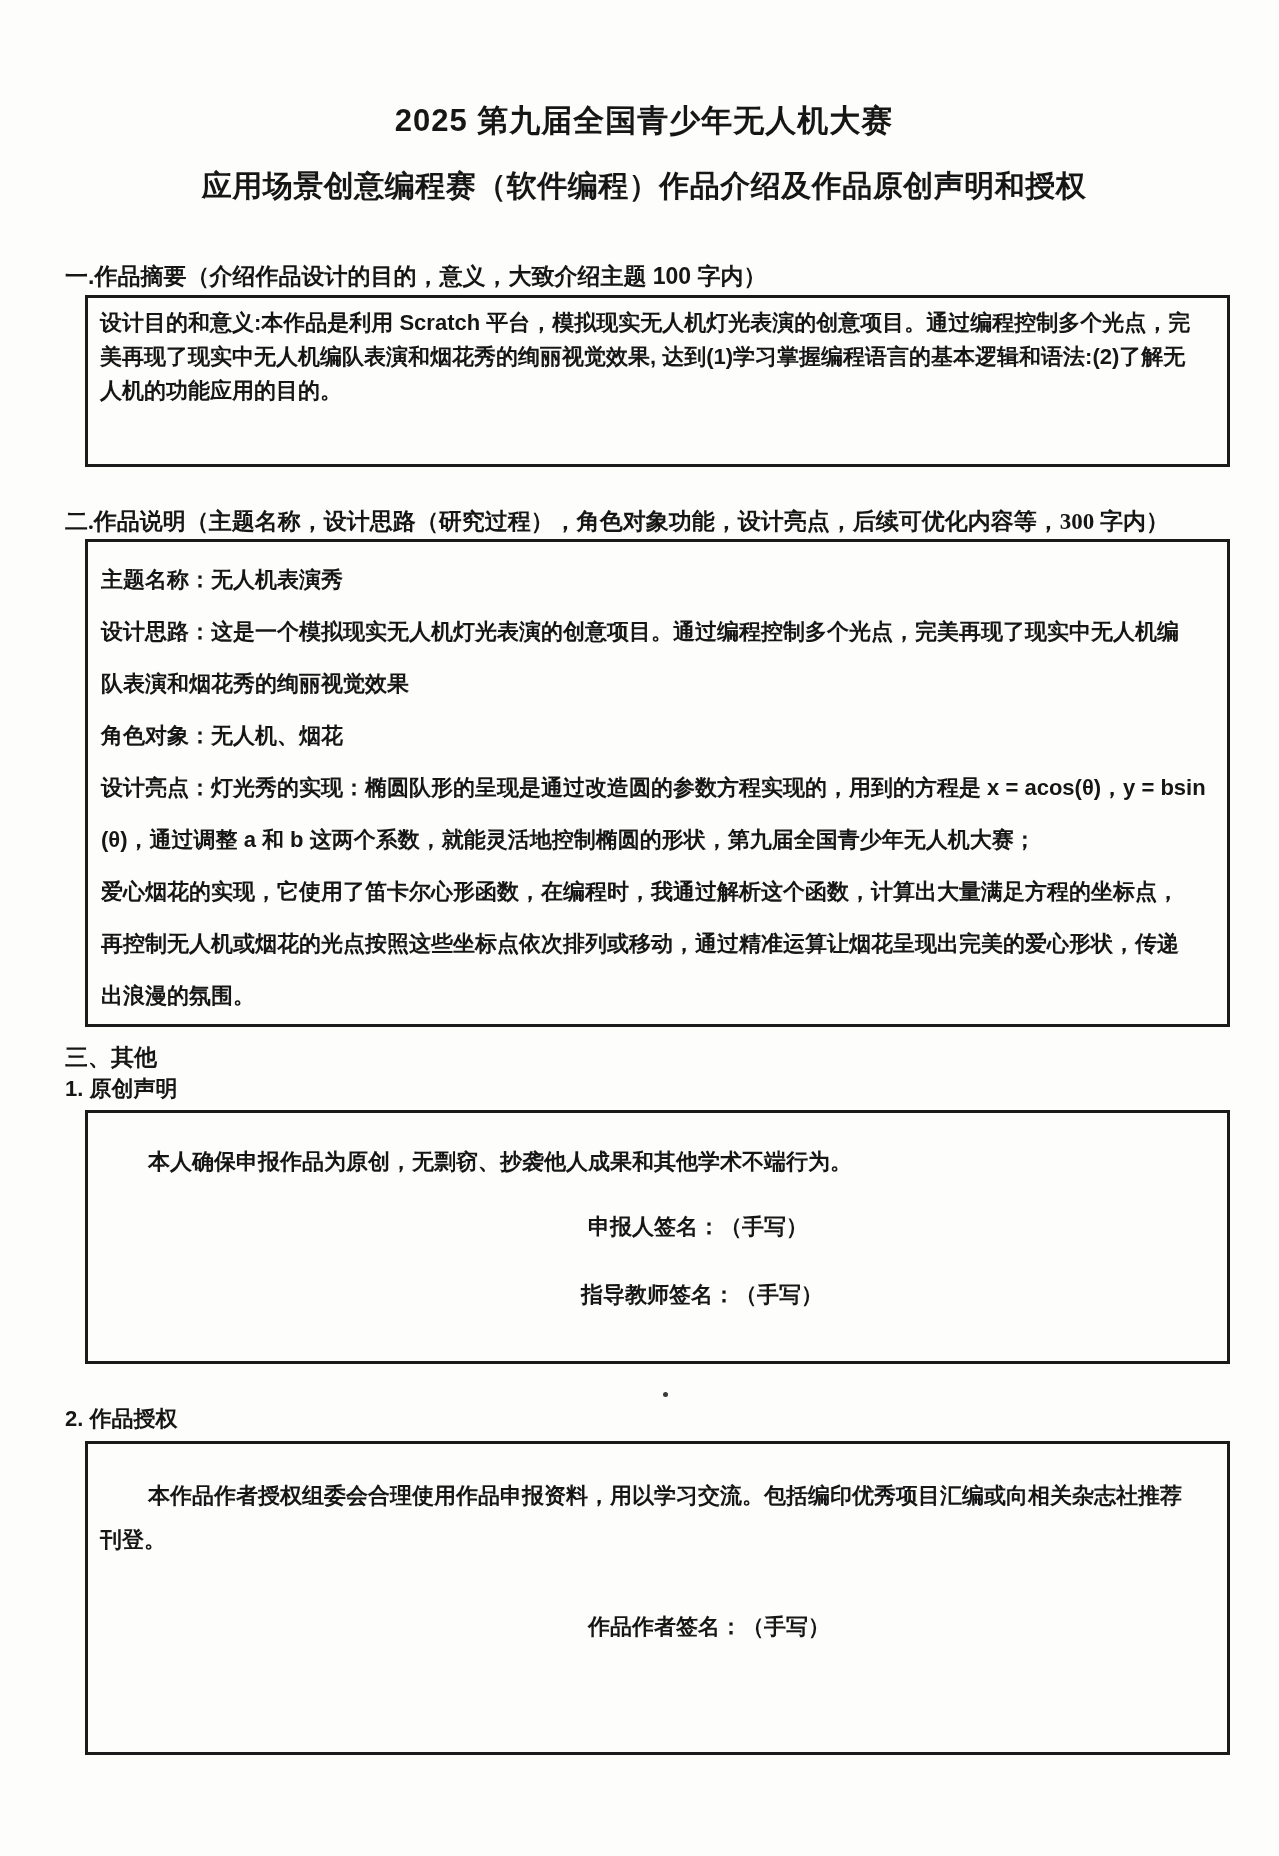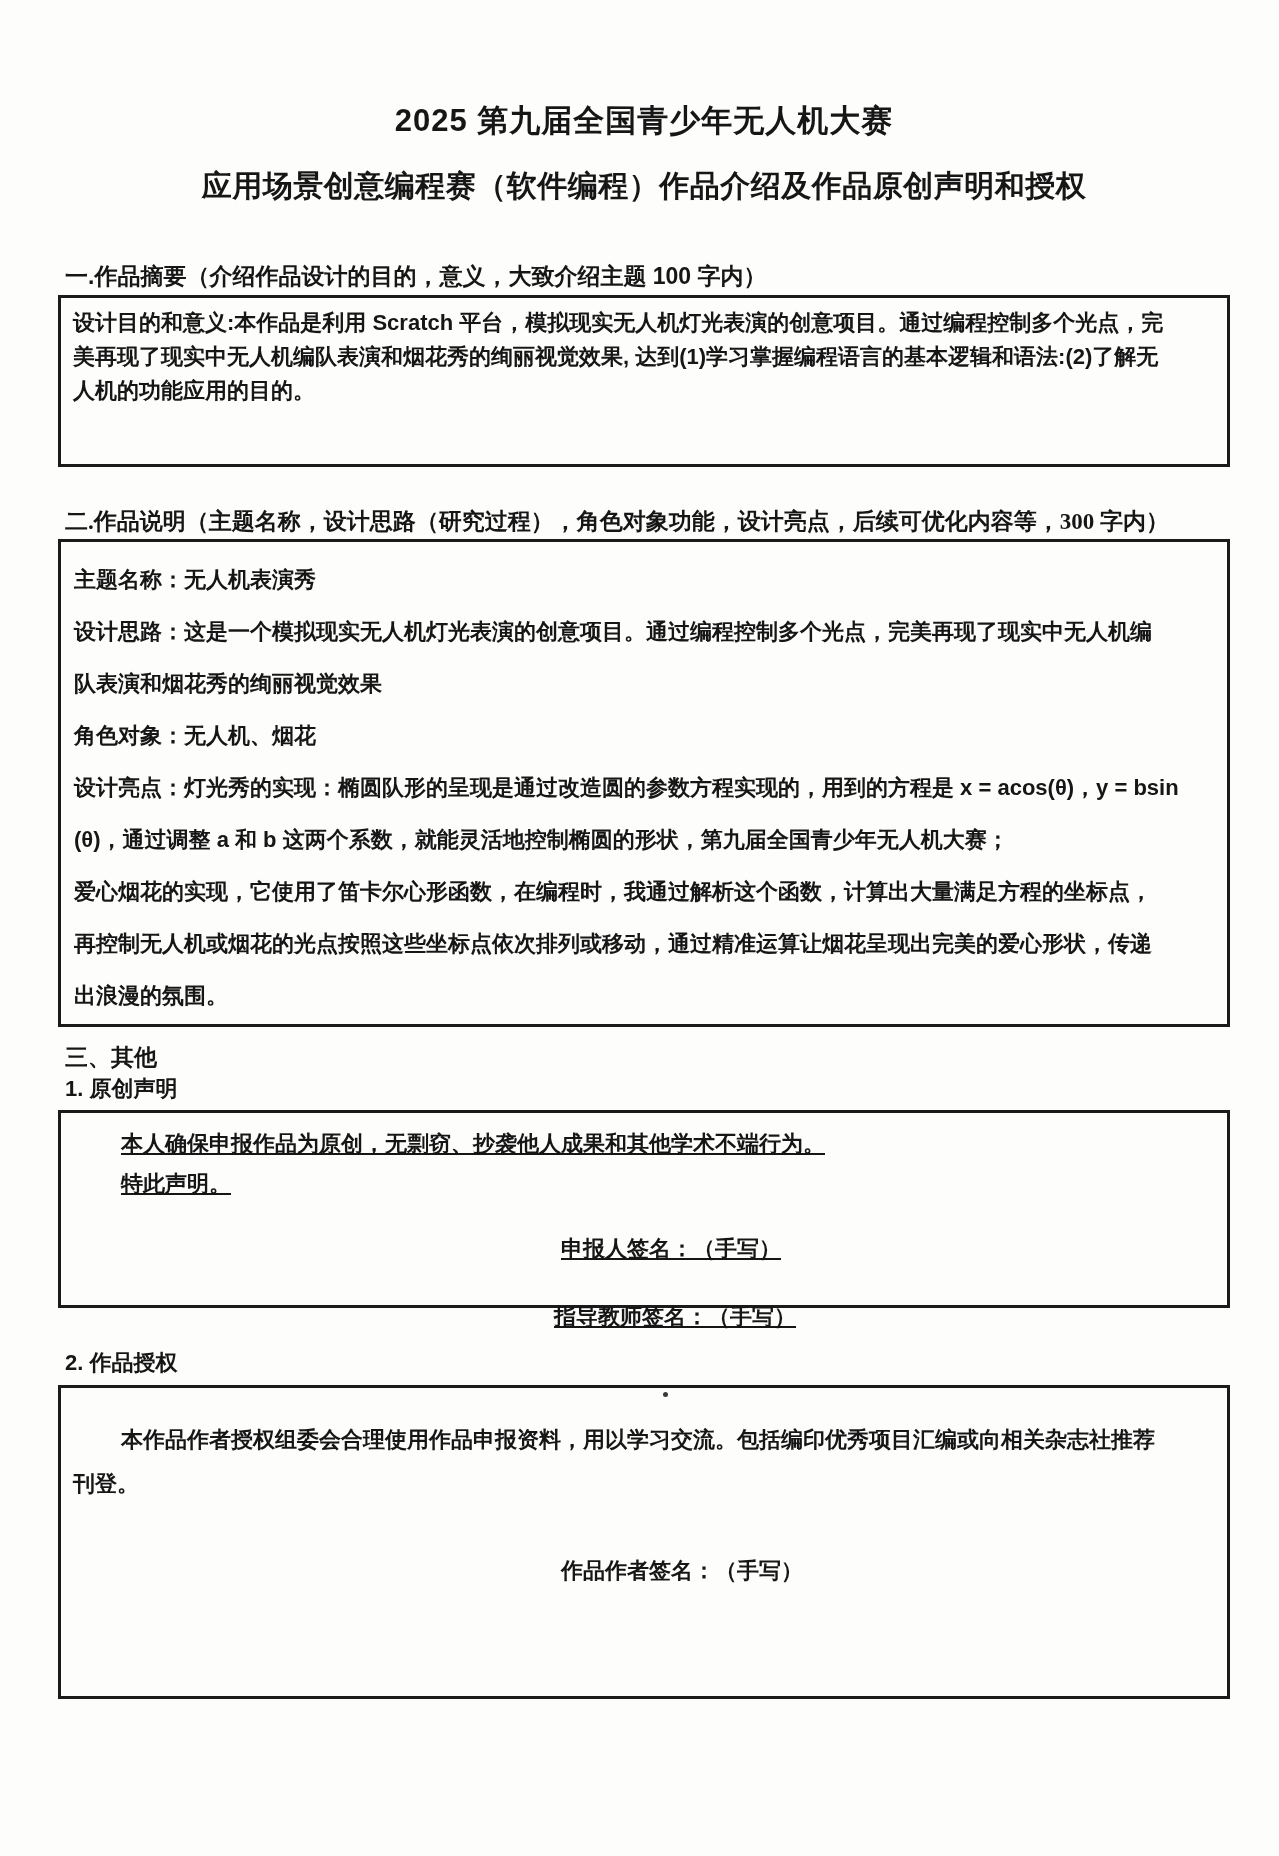--- a/index.html
+++ b/index.html
@@ -38,20 +38,21 @@
   }
   .sec-heading {
     margin-top: 56px;
     padding-left: 7px;
     font-size: 23px;
     line-height: 26px;
   }
   .box {
     border: 3px solid var(--border);
     background: transparent;
+    margin-left: 27px;
   }
   .box1 {
     margin-top: 6px;
     height: 172px;
     padding: 8px 12px 0 12px;
     font-size: 22px;
     line-height: 34px;
   }
   .sec-heading.sec2 { margin-top: 42px; font-family: Liberation Serif, serif; }
   .box2 {
@@ -69,25 +70,24 @@
     line-height: 28px;
   }
   .sub-heading {
     margin-top: 5px;
     padding-left: 7px;
     font-size: 22px;
     line-height: 26px;
   }
   .box3 {
     margin-top: 8px;
-    height: 198px;
-    padding: 11px 12px 0 12px;
+    height: 254px;
+    padding: 29px 12px 0 12px;
     font-size: 22px;
     line-height: 40px;
-    text-decoration: underline;
   }
   .indent { padding-left: 48px; }
   .sig {
     display: block;
     font-size: 22px;
     line-height: 34px;
     margin-left: 488px;
   }
   .sig.applicant { margin-top: 28px; }
   .sig.teacher { margin-top: 34px; margin-left: 481px; }
@@ -135,21 +135,20 @@
     <div class="line">(θ)，通过调整 a 和 b 这两个系数，就能灵活地控制椭圆的形状，第九届全国青少年无人机大赛；</div>
     <div class="line">爱心烟花的实现，它使用了笛卡尔心形函数，在编程时，我通过解析这个函数，计算出大量满足方程的坐标点，</div>
     <div class="line">再控制无人机或烟花的光点按照这些坐标点依次排列或移动，通过精准运算让烟花呈现出完美的爱心形状，传递</div>
     <div class="line">出浪漫的氛围。</div>
   </div>
 
   <div class="other-heading">三、其他</div>
   <div class="sub-heading">1. 原创声明</div>
   <div class="box box3">
     <div class="line indent">本人确保申报作品为原创，无剽窃、抄袭他人成果和其他学术不端行为。</div>
-    <div class="line indent">特此声明。</div>
     <span class="sig applicant">申报人签名：（手写）</span>
     <span class="sig teacher">指导教师签名：（手写）</span>
   </div>
 
   <div class="sub-heading auth">2. 作品授权</div>
   <div class="box box4">
     <div class="line indent">本作品作者授权组委会合理使用作品申报资料，用以学习交流。包括编印优秀项目汇编或向相关杂志社推荐</div>
     <div class="line">刊登。</div>
     <span class="sig author">作品作者签名：（手写）</span>
   </div>

